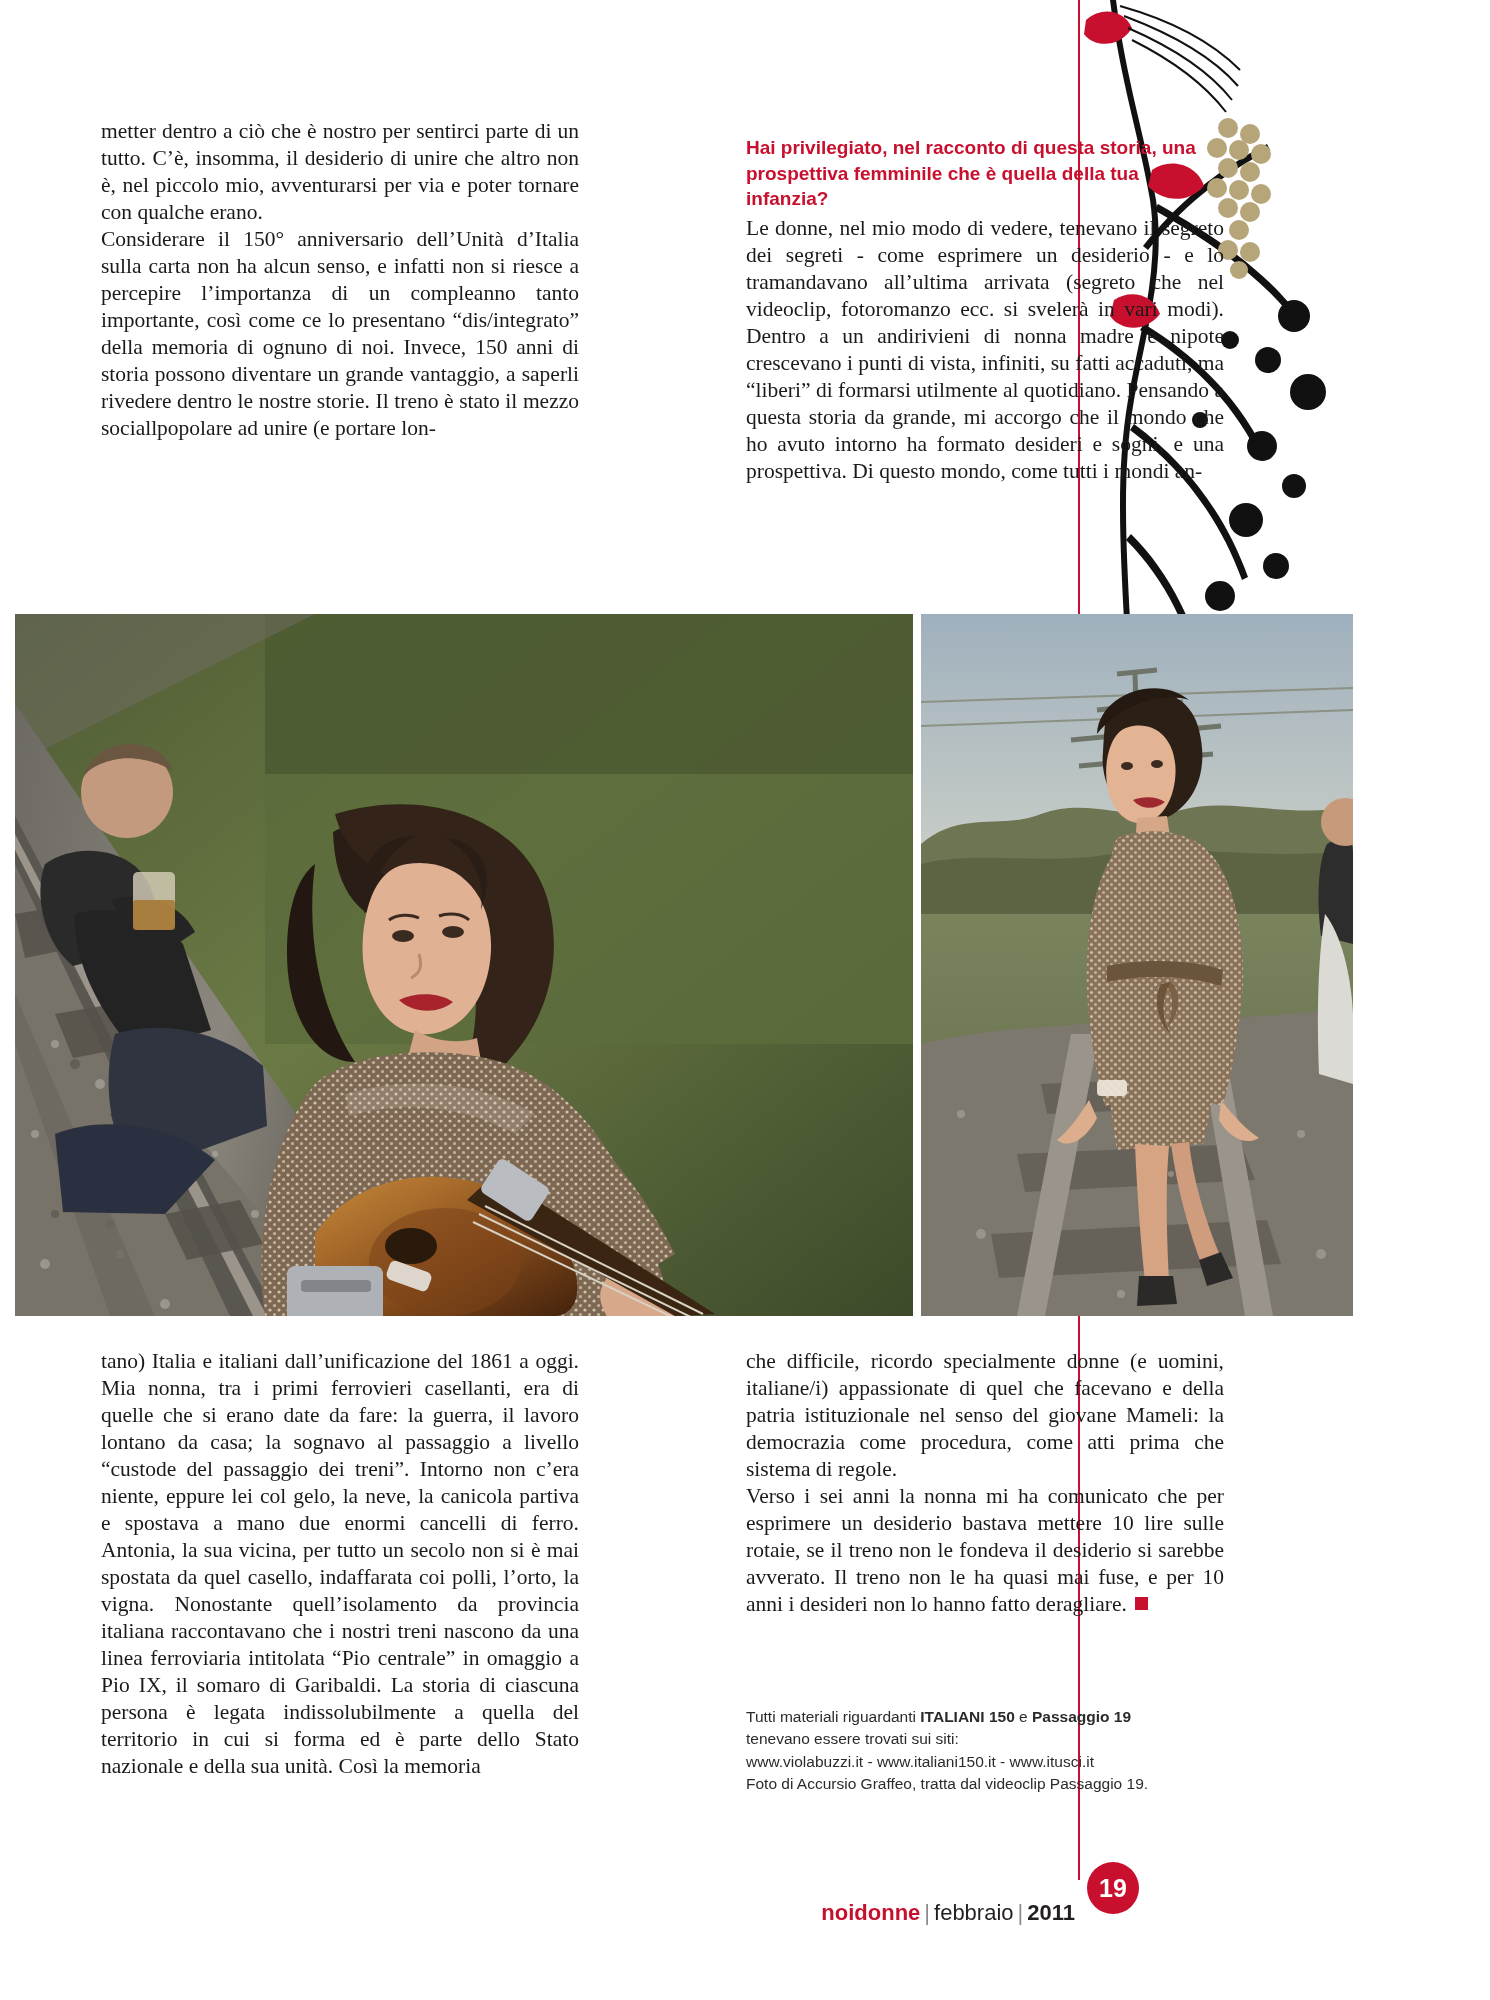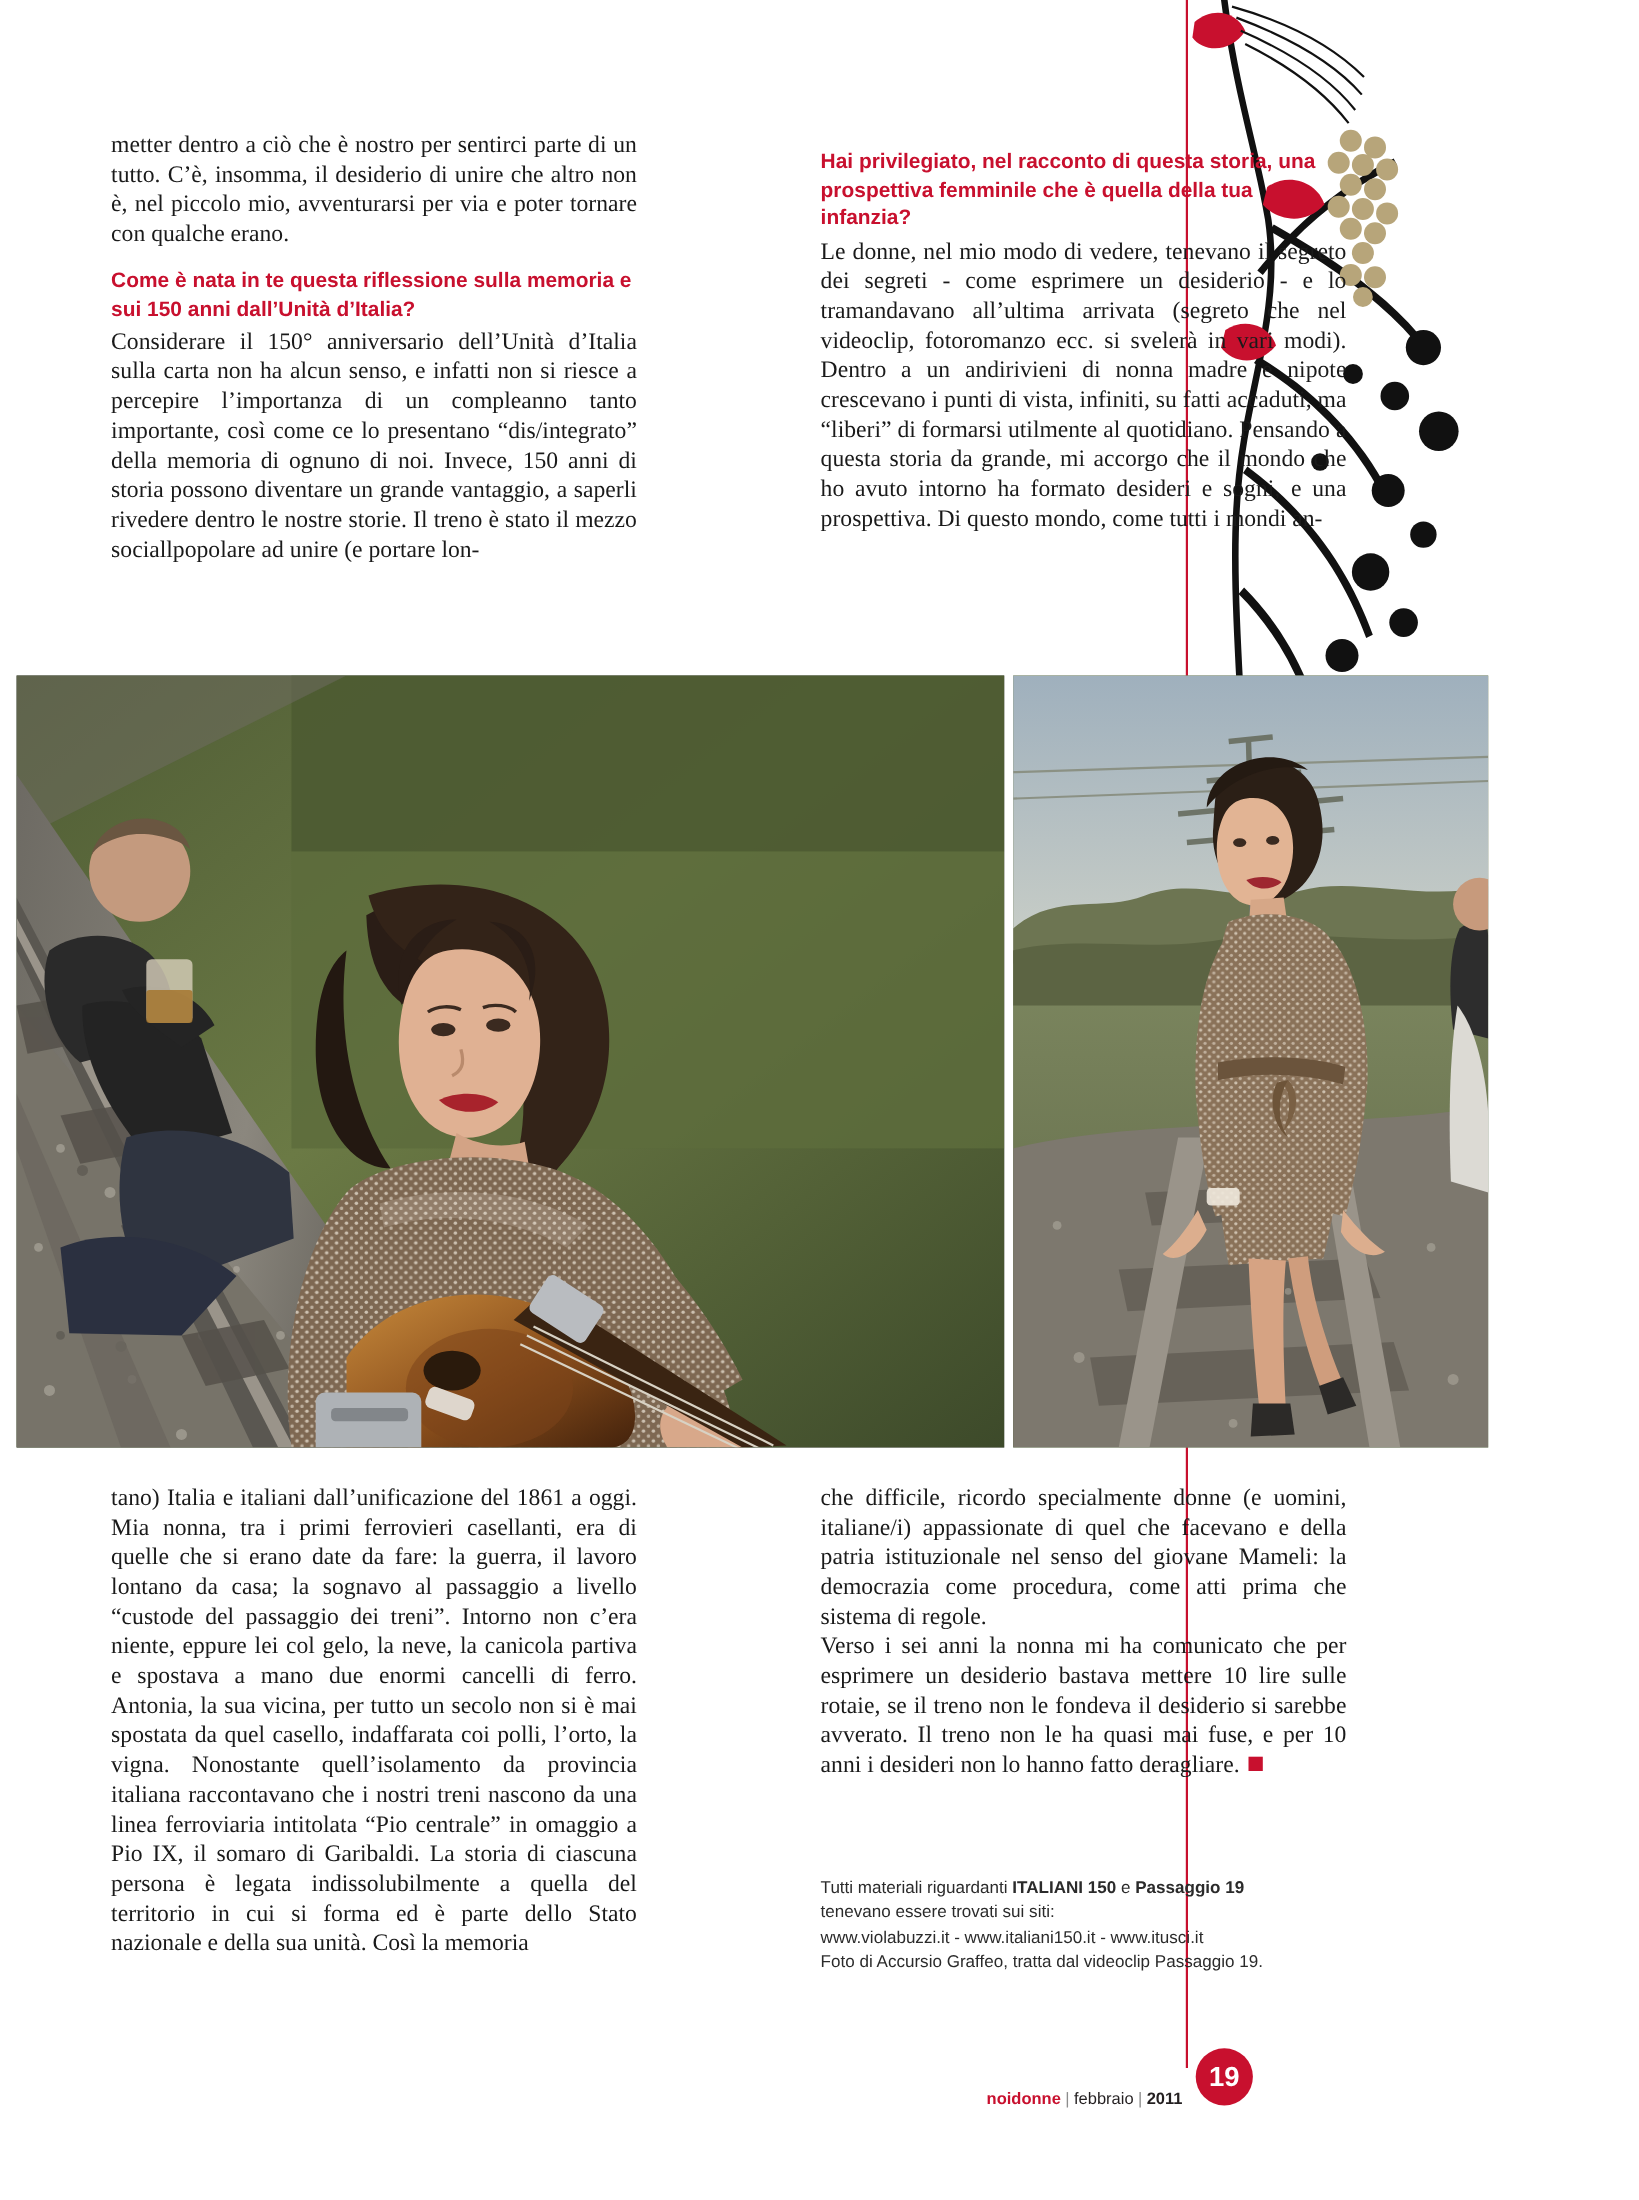--- a/index.html
+++ b/index.html
@@ -119,21 +119,21 @@
   .credits b { font-weight: bold; }
   .credits .line { white-space: nowrap; }
 
   
   .footer {
     position: absolute;
     left: 1075px;
     top: 1900px;
     transform: translateX(-100%);
     font-family: "Liberation Sans", sans-serif;
-    font-size: 15px;
+    font-size: 22px;
     color: #231f20;
     white-space: nowrap;
   }
   .footer .brand { color: #c8102e; font-weight: bold; }
   .footer .sep { color: #8d8d8d; margin: 0 4px; }
   .footer .yr { font-weight: bold; }
   .pagenum {
     position: absolute;
     left: 1087px;
     top: 1862px;
@@ -215,21 +215,20 @@
         <path d="M52 40 C96 62 126 86 146 112"></path>
       </g>
     </svg>
   </div>
 
   <div class="vrule"></div>
   <div class="focus-label">FOCUS</div>
 
   <div class="col" id="col-tl">
     <p>metter dentro a ciò che è nostro per sentirci parte di un tutto. C’è, insomma, il desiderio di unire che altro non è, nel piccolo mio, avventurarsi per via e poter tornare con qualche erano.</p>
-    <p class="q">Come è nata in te questa riflessione sulla memoria e sui 150 anni dall’Unità d’Italia?</p>
     <p>Considerare il 150° anniversario dell’Unità d’Italia sulla carta non ha alcun senso, e infatti non si riesce a percepire l’importanza di un compleanno tanto importante, così come ce lo presentano “dis/integrato” della memoria di ognuno di noi. Invece, 150 anni di storia possono diventare un grande vantaggio, a saperli rivedere dentro le nostre storie. Il treno è stato il mezzo sociallpopolare ad unire (e portare lon-</p>
   </div>
 
   <div class="col" id="col-tr">
     <p class="q">Hai privilegiato, nel racconto di questa storia, una prospettiva femminile che è quella della tua infanzia?</p>
     <p>Le donne, nel mio modo di vedere, tenevano il segreto dei segreti - come esprimere un desiderio - e lo tramandavano all’ultima arrivata (segreto che nel videoclip, fotoromanzo ecc. si svelerà in vari modi). Dentro a un andirivieni di nonna madre e nipote crescevano i punti di vista, infiniti, su fatti accaduti, ma “liberi” di formarsi utilmente al quotidiano. Pensando a questa storia da grande, mi accorgo che il mondo che ho avuto intorno ha formato desideri e sogni, e una prospettiva. Di questo mondo, come tutti i mondi an-</p>
   </div>
 
   <div class="photo-left">
     <svg width="898" height="702" viewBox="0 0 898 702" xmlns="http://www.w3.org/2000/svg" preserveAspectRatio="none">

